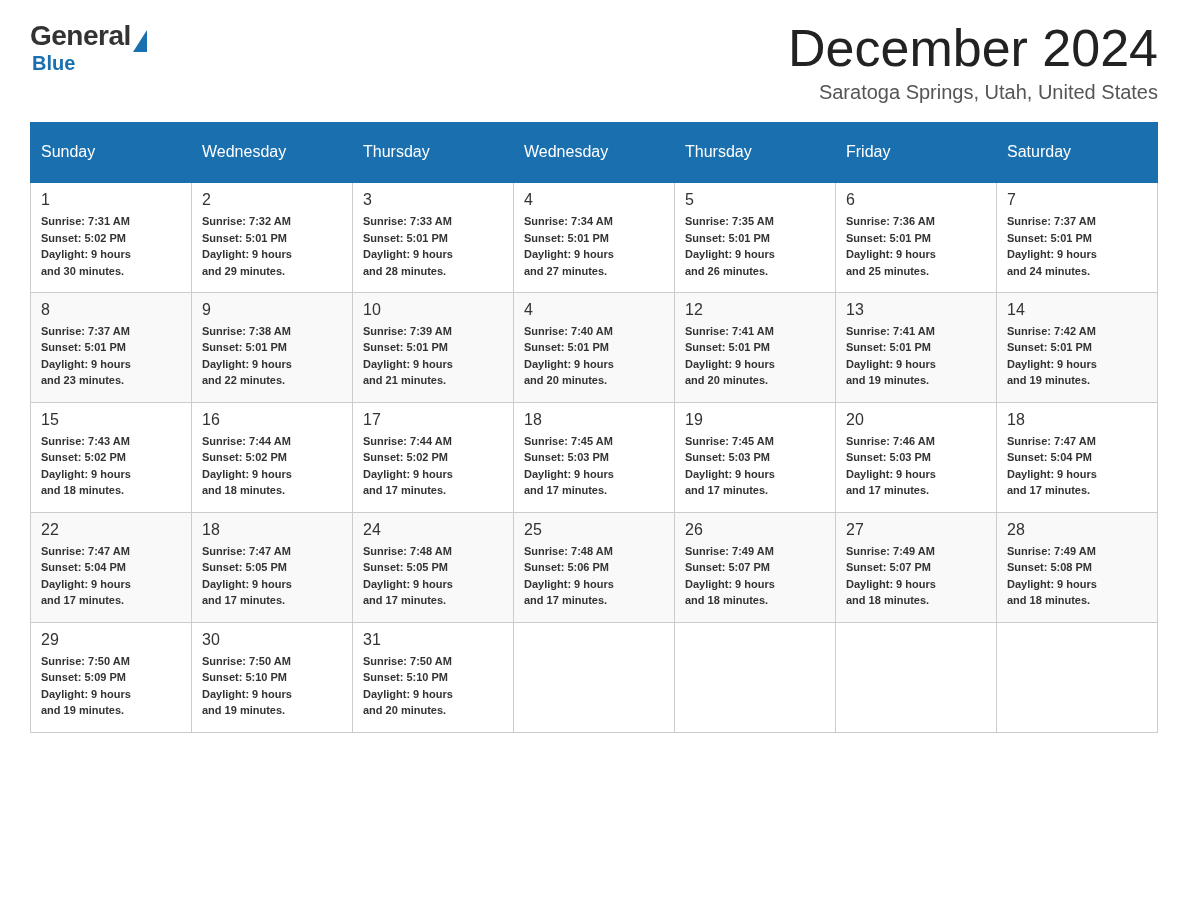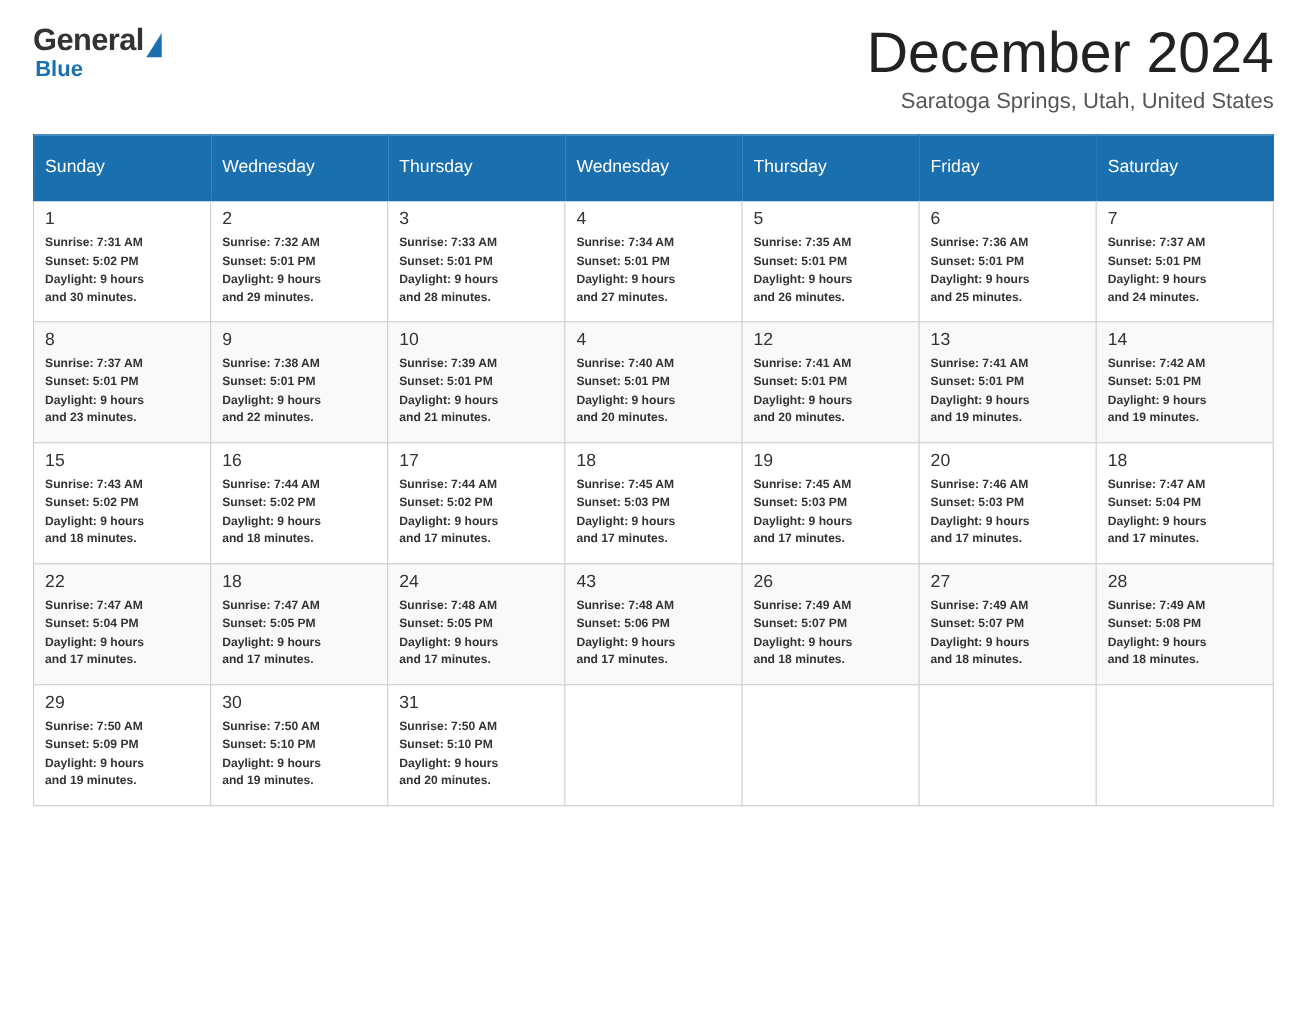--- a/index.html
+++ b/index.html
@@ -235,21 +235,21 @@
         </td>
         <td>
           <span class="day-num">18</span>
           <div class="day-info">Sunrise: 7:47 AM<br>Sunset: 5:05 PM<br>Daylight: 9 hours<br>and 17 minutes.</div>
         </td>
         <td>
           <span class="day-num">24</span>
           <div class="day-info">Sunrise: 7:48 AM<br>Sunset: 5:05 PM<br>Daylight: 9 hours<br>and 17 minutes.</div>
         </td>
         <td>
-          <span class="day-num">43</span>
+          <span class="day-num">25</span>
           <div class="day-info">Sunrise: 7:48 AM<br>Sunset: 5:06 PM<br>Daylight: 9 hours<br>and 17 minutes.</div>
         </td>
         <td>
           <span class="day-num">26</span>
           <div class="day-info">Sunrise: 7:49 AM<br>Sunset: 5:07 PM<br>Daylight: 9 hours<br>and 18 minutes.</div>
         </td>
         <td>
           <span class="day-num">27</span>
           <div class="day-info">Sunrise: 7:49 AM<br>Sunset: 5:07 PM<br>Daylight: 9 hours<br>and 18 minutes.</div>
         </td>

